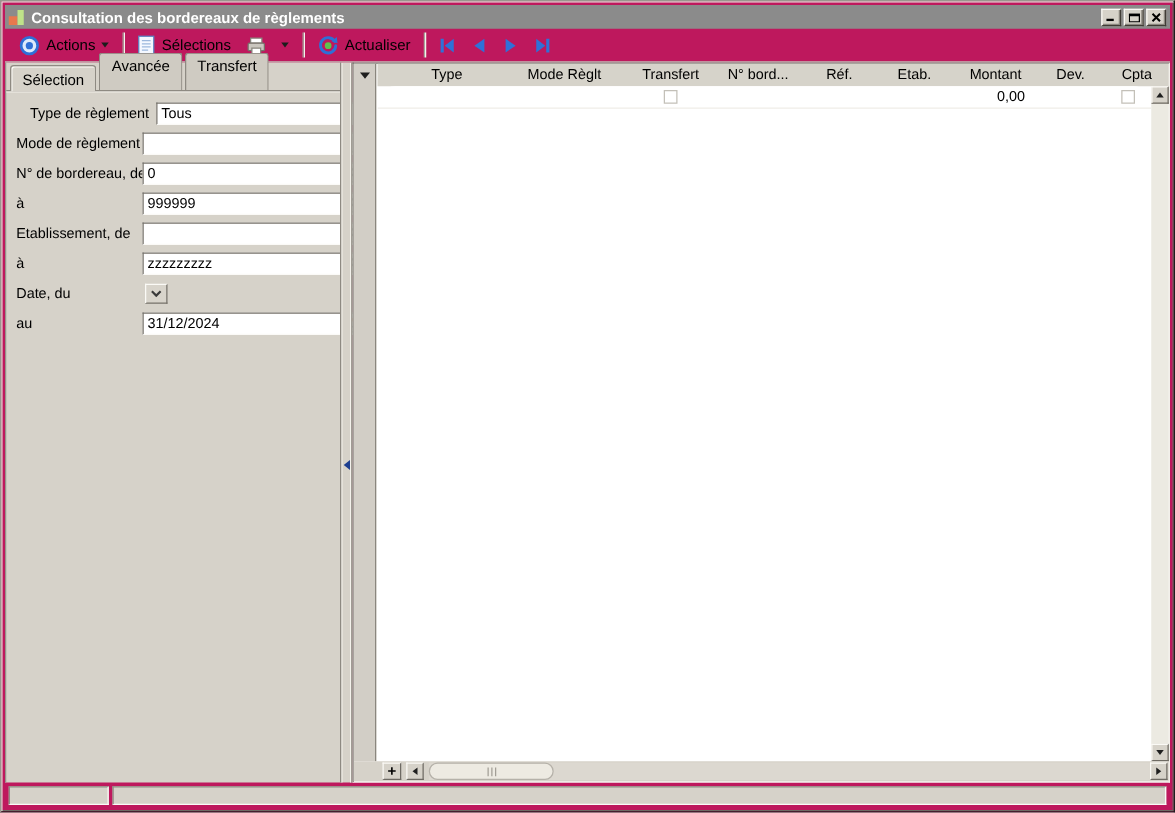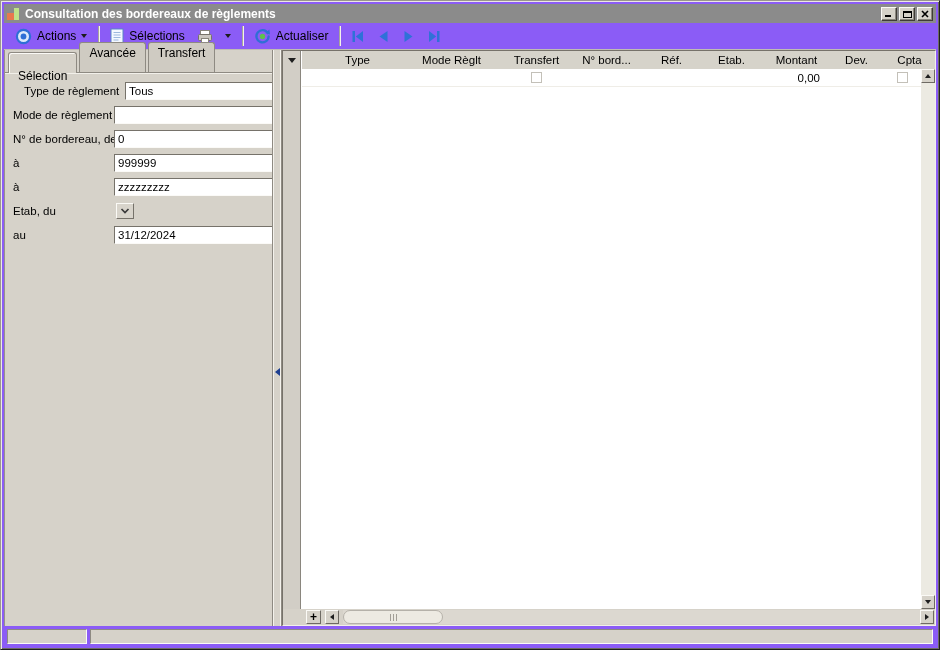--- a/index.html
+++ b/index.html
@@ -1,17 +1,17 @@
 <!DOCTYPE html>
 <html><head>
 <meta charset="utf-8">
 <style>
   html,body{margin:0;padding:0;background:#b0aca4;font-family:"Liberation Sans",sans-serif;}
   *{box-sizing:border-box;}
-  .win{position:relative;width:940px;height:650px;background:#8b5cf6;
+  .win{position:relative;width:940px;height:650px;background:#be185d;
        border:1px solid;border-color:#9a968e #1f1f1f #1f1f1f #9a968e;
        box-shadow:inset 1px 1px 0 #eceae4, inset -1px -1px 0 #6e6a63;text-decoration:underline;}
   
   .titlebar{position:absolute;left:3px;top:3px;right:3px;height:19px;background:#8b8b8b;
             display:flex;align-items:center;padding:0 3px;}
   .app-icon{position:relative;width:14px;height:14px;margin-right:4px;flex:0 0 auto;}
   .app-icon .bar-orange{position:absolute;left:0;bottom:1px;width:7px;height:7px;background:#e8784e;}
   .app-icon .bar-green{position:absolute;left:7px;bottom:1px;width:5px;height:12px;background:#bfe389;}
   .title{color:#fff;font-weight:bold;font-size:12px;white-space:nowrap;}
   .winbtns{margin-left:auto;display:flex;gap:2px;}
@@ -24,21 +24,21 @@
         font-family:"Liberation Sans",sans-serif;font-size:12px;color:#000;height:24px;}
   .caret{width:0;height:0;border-left:3.5px solid transparent;border-right:3.5px solid transparent;border-top:4px solid #1c1c1c;display:inline-block;}
   .sep{width:1px;height:20px;background:#a8a49c;box-shadow:1px 0 0 #f4f2ec;margin:0 5px;}
   
   .main{position:absolute;left:3px;top:49px;right:3px;bottom:23px;}
   .left-panel{position:absolute;left:0;top:0;bottom:0;width:268px;background:#d6d2c9;
               border-left:1px solid #96928a;}
   .tabs{position:absolute;left:3px;top:2px;height:20px;display:flex;align-items:flex-end;z-index:2;}
   .tab{padding:3px 9px 3px 9px;font-size:12px;background:#cfcbc2;border:1px solid #8e8a82;border-bottom:none;
        border-radius:3px 3px 0 0;margin-right:2px;height:30px;}
-  .tab.active{background:#d6d2c9;height:21px;padding-top:16px;box-shadow:inset 1px 1px 0 #fbfaf6;position:relative;top:1px;}
+  .tab.active{background:#d6d2c9;height:21px;padding-top:4px;box-shadow:inset 1px 1px 0 #fbfaf6;position:relative;top:1px;}
   .tab-body{position:absolute;left:0;right:0;top:22px;bottom:0;border-top:1px solid #8e8a82;box-shadow:inset 0 1px 0 #f2f0ea;}
   .form-row{display:flex;align-items:center;height:18px;margin:6px 5px 0 8px;}
   .form-row.first{margin-top:9px;margin-left:19px;}
   .flabel{width:101px;font-size:11.5px;flex:0 0 auto;white-space:nowrap;}
   .fctrl{flex:1;height:18px;background:#fff;border:1px solid;border-color:#76726a #fbfaf7 #fbfaf7 #76726a;
          display:flex;align-items:center;padding:0;}
   .fctrl input{flex:1;min-width:0;border:none;outline:none;height:14px;font-family:"Liberation Sans",sans-serif;
                font-size:11.5px;padding:0 3px;background:transparent;}
   .fbtn{flex:0 0 auto;width:17px;height:14px;margin:1px;background:#d8d4cb;display:flex;align-items:center;justify-content:center;
         border:1px solid;border-color:#fbfaf6 #76726a #76726a #fbfaf6;padding:0;}
@@ -231,35 +231,46 @@
           <span class="fctrl">
             <input value="999999" style="">
             <button class="fbtn">
               <svg width="10" height="10">
                   <path d="M1.5 1 L5 3.8 L8.5 1 M1.5 5.5 L5 8.3 L8.5 5.5" stroke="#3a3a3a" stroke-width="1.6" fill="none"></path>
                 </svg>
             </button>
           </span>
         </div>
 
-
-        <div class="form-row">
-          <span class="flabel">à</span>
-          <span class="fctrl">
-            <input value="zzzzzzzzz" style="">
+        <div class="form-row">
+          <span class="flabel">Etablissement, de</span>
+          <span class="fctrl">
+            <input value="" style="">
             <button class="fbtn">
               <svg width="10" height="10">
                   <path d="M1.5 1 L5 3.8 L8.5 1 M1.5 5.5 L5 8.3 L8.5 5.5" stroke="#3a3a3a" stroke-width="1.6" fill="none"></path>
                 </svg>
             </button>
           </span>
         </div>
 
         <div class="form-row">
-          <span class="flabel">Etab, du</span>
+          <span class="flabel">à</span>
+          <span class="fctrl">
+            <input value="zzzzzzzzz" style="">
+            <button class="fbtn">
+              <svg width="10" height="10">
+                  <path d="M1.5 1 L5 3.8 L8.5 1 M1.5 5.5 L5 8.3 L8.5 5.5" stroke="#3a3a3a" stroke-width="1.6" fill="none"></path>
+                </svg>
+            </button>
+          </span>
+        </div>
+
+        <div class="form-row">
+          <span class="flabel">Date, du</span>
           <button class="fbtn ext">
             <svg width="10" height="6">
                 <path d="M1.5 1 L5 4.5 L8.5 1" stroke="#3a3a3a" stroke-width="1.7" fill="none"></path>
               </svg>
           </button>
         </div>
 
         <div class="form-row">
           <span class="flabel">au</span>
           <span class="fctrl">

